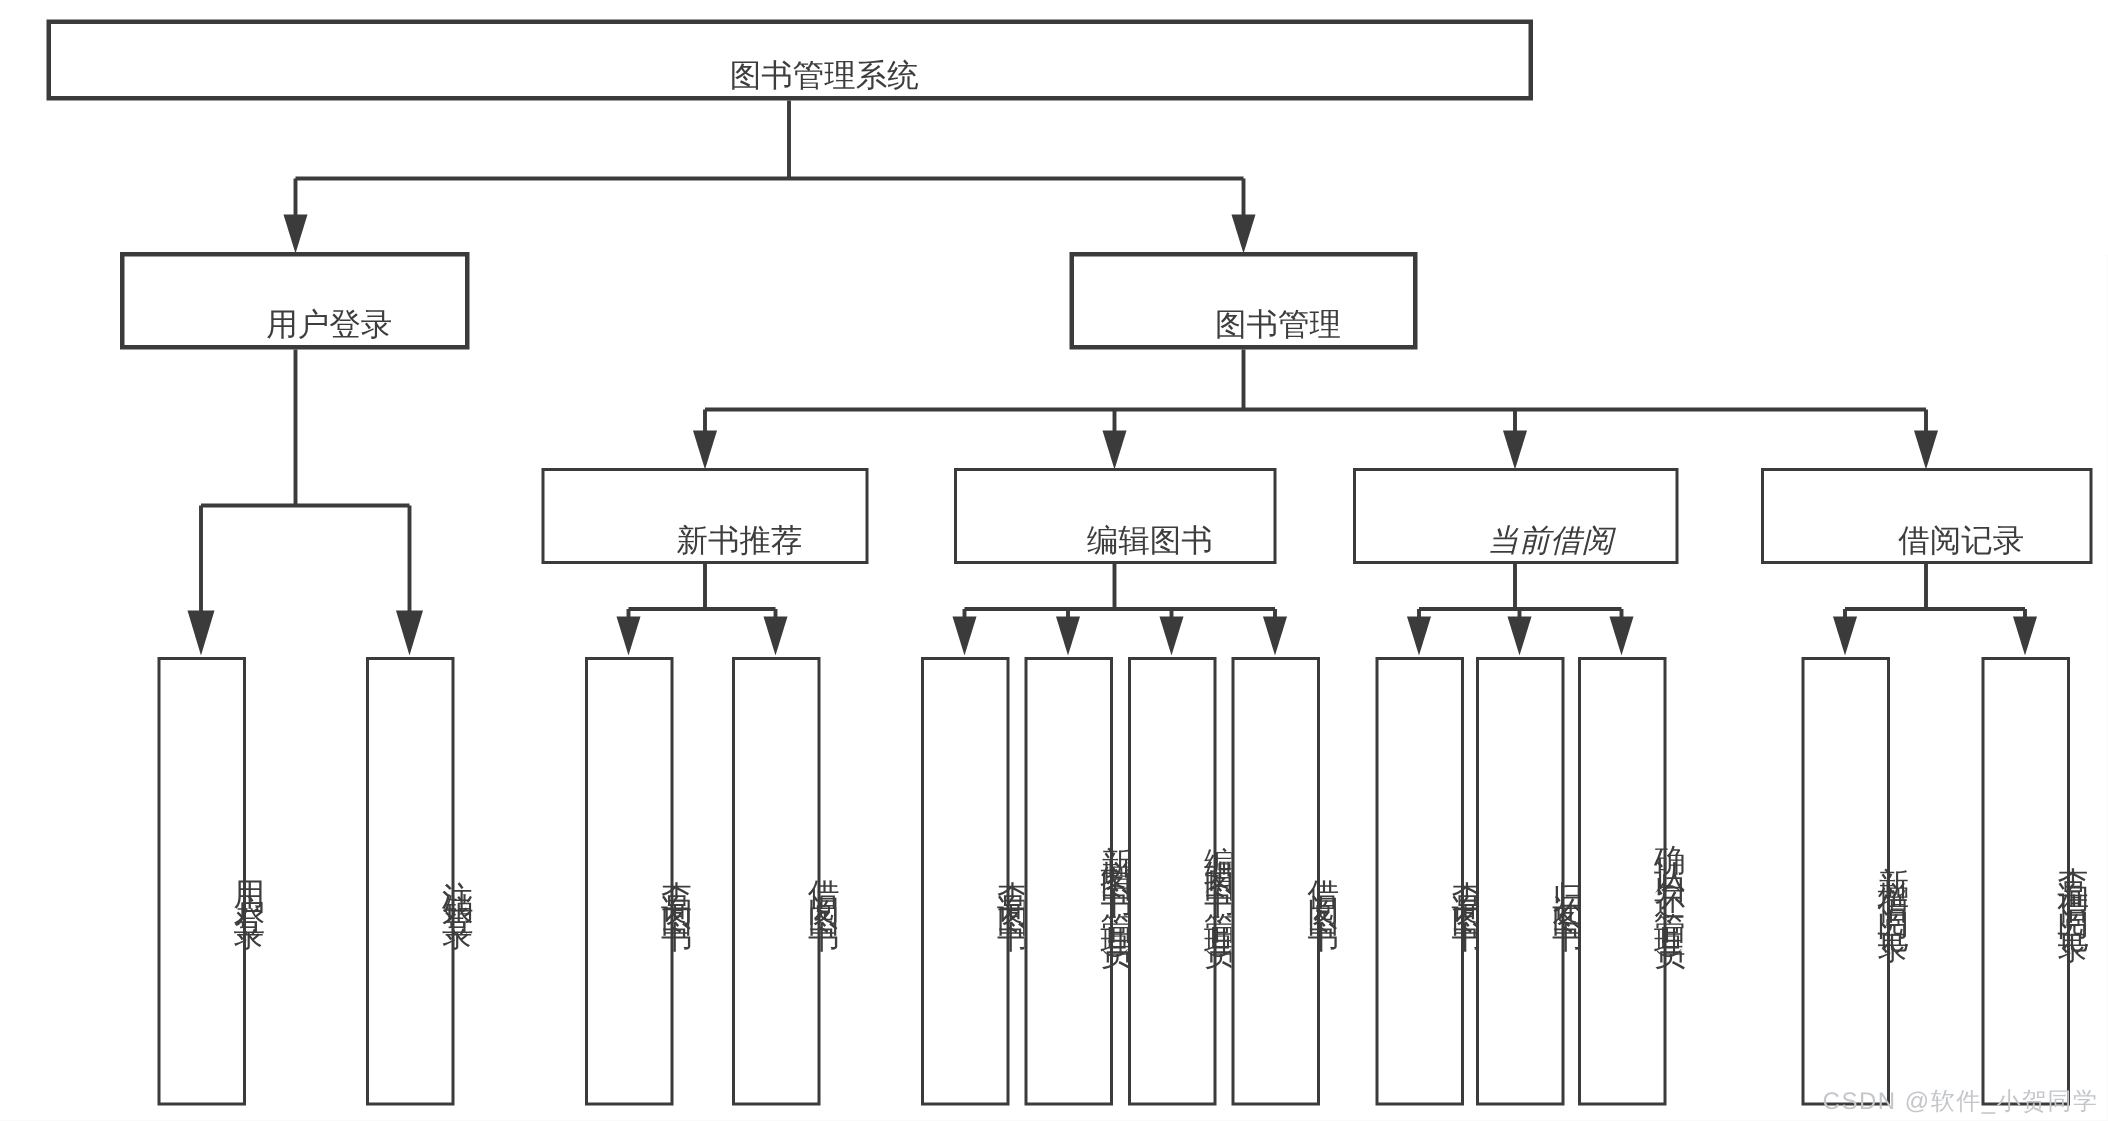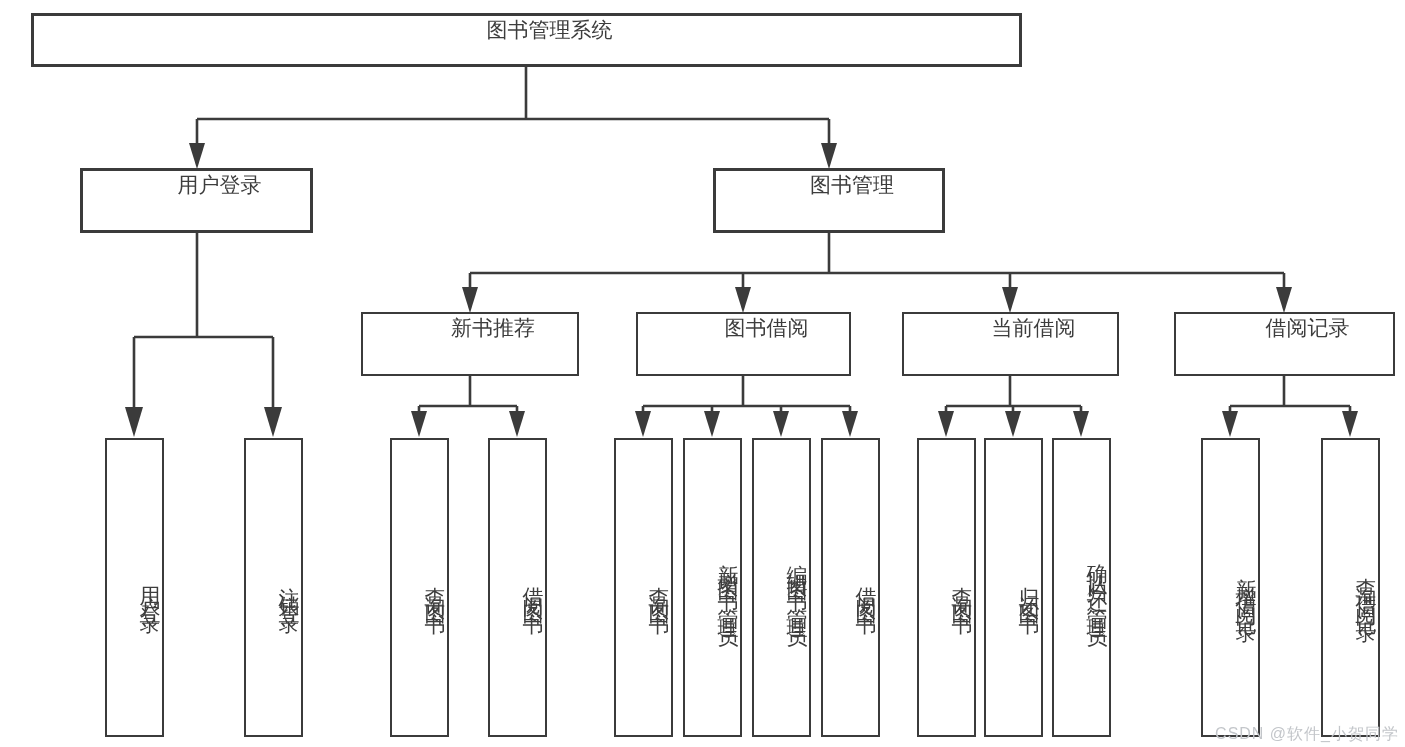--- a/index.html
+++ b/index.html
@@ -33,21 +33,21 @@
   }
   .connectors polygon{
     fill:var(--line);
     stroke:none;
   }
   .node{
     position:absolute;
     box-sizing:border-box;
     background:var(--background);
     display:flex;
-    align-items:flex-start;
+    align-items:flex-end;
     justify-content:center;
     color:var(--text);
     font-size:21px;
     white-space:nowrap;
     padding-left:46px;
   }
   .node-root{
     left:31px;top:13px;width:991px;height:54px;
     border:3px solid var(--line);
   }
@@ -141,23 +141,23 @@
     <span>用户登录</span>
   </div>
   <div class="node node-l2" style="left:361px;width:218px;">
     <span>新书推荐</span>
   </div>
 
   <div class="node node-l1" style="left:713px;width:232px;">
     <span>图书管理</span>
   </div>
   <div class="node node-l2" style="left:636px;width:215px;">
-    <span>图书借阅</span>
-  </div>
-  <div class="node node-l2" style="left:902px;width:217px;">
+    <span>编辑图书</span>
+  </div>
+  <div class="node node-l2" style="left:902px;width:217px;font-style:italic;">
     <span>当前借阅</span>
   </div>
   <div class="node node-l2" style="left:1174px;width:221px;">
     <span>借阅记录</span>
   </div>
 
   <div class="node leaf" style="left:105px;">
     <span class="vtext">用户登录</span>
   </div>
   <div class="node leaf" style="left:244px;">

